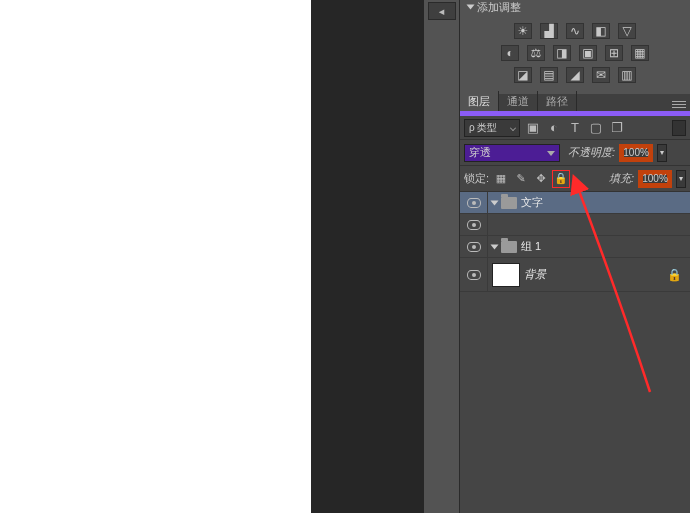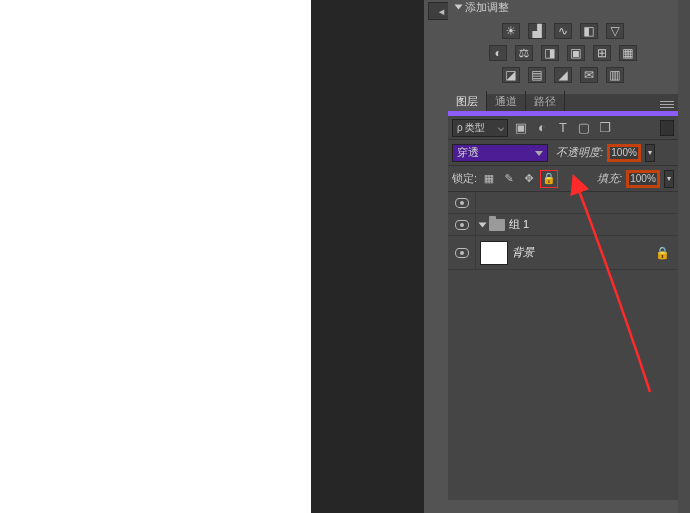--- a/index.html
+++ b/index.html
@@ -44,21 +44,21 @@
     margin: 2px auto;
     background: #3f3f3f;
     border: 1px solid #2a2a2a;
     display: flex;
     align-items: center;
     justify-content: center;
     color: #bbb;
   }
   .right-panel {
     position: absolute;
-    left: 448px;
+    left: 460px;
     top: 0;
     width: 230px;
     height: 513px;
     background: #535353;
   }
   
   .adj-header {
     height: 14px;
     padding-left: 8px;
     display: flex;
@@ -200,21 +200,21 @@
     top: 6px;
     width: 0; height: 0;
     border-left: 4px solid transparent;
     border-right: 4px solid transparent;
     border-top: 5px solid #aaa;
   }
   .pct-label { margin-left: 4px; font-style: italic; }
   .pct-field {
     width: 34px; height: 18px;
     background: #3a3a3a;
-    border: 3px solid #c2410c;
+    border: 5px solid #c2410c;
     display: flex; align-items: center; justify-content: center;
     font-size: 10px;
   }
   .pct-arrow {
     width: 10px; height: 18px;
     background: #3a3a3a;
     border: 1px solid #222;
     display: flex; align-items: center; justify-content: center;
     font-size: 8px;
   }
@@ -404,20 +404,30 @@
     <div class="lock-ic">✎</div>
     <div class="lock-ic">✥</div>
     <div class="lock-ic highlighted">🔒</div>
     <span class="pct-label" style="margin-left:auto;">填充:</span>
     <div class="pct-field">100%</div>
     <div class="pct-arrow">▾</div>
   </div>
 
   <div class="layers-list">
 
+    <div class="layer-row selected">
+      <div class="eye-col">
+          <div class="eye-icon"></div>
+        </div>
+      <div class="layer-body">
+        <span class="disclose"></span>
+        <div class="folder"></div>
+        <span class="layer-name">文字</span>
+      </div>
+    </div>
 
     <div class="layer-row">
       <div class="eye-col">
           <div class="eye-icon"></div>
         </div>
     </div>
 
     <div class="layer-row">
       <div class="eye-col">
           <div class="eye-icon"></div>

